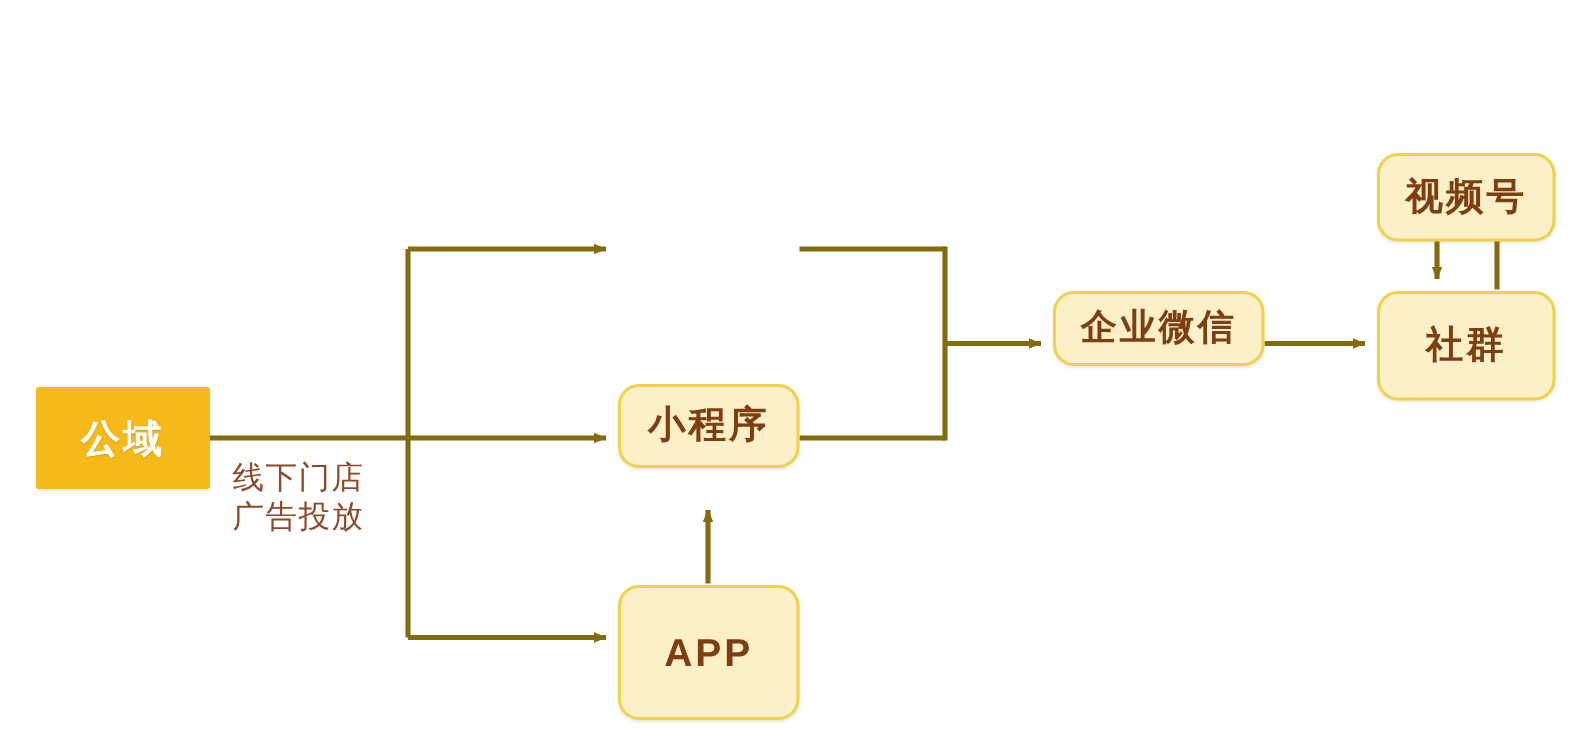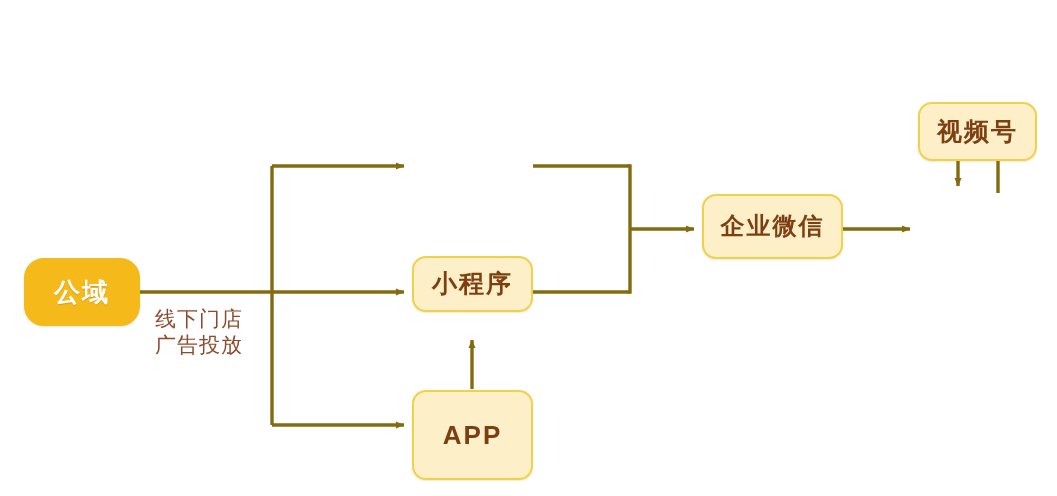--- a/index.html
+++ b/index.html
@@ -36,21 +36,21 @@
     color: #7d3f12;
     font-weight: bold;
     letter-spacing: 2px;
     box-shadow: 0 1px 2px rgba(150,130,60,0.18);
     z-index: 2;
   }
   .node.source {
     background: #f5b91a;
     border-color: #f5b91a;
     color: #ffffff;
-    border-radius: 20px;
+    border-radius: 2px;
     text-shadow: 0 1px 1px rgba(150,110,10,0.35);
   }
   .node-label {
     display: block;
     line-height: 1.1;
     white-space: nowrap;
   }
   .edge-label {
     position: absolute;
     color: #8c4a2b;
@@ -109,24 +109,27 @@
 
 
   <div class="node" style="left:412px; top:256px; width:121px; height:56px; font-size:25px;">
     <span class="node-label">小程序</span>
   </div>
 
   <div class="node" style="left:412px; top:390px; width:121px; height:90px; font-size:26px;">
     <span class="node-label">APP</span>
   </div>
 
-  <div class="node" style="left:702px; top:194px; width:141px; height:65px; font-size:24px;">
+  <div class="node" style="left:702px; top:194px; width:141px; height:50px; font-size:24px;">
     <span class="node-label">企业微信</span>
   </div>
 
+  <div class="node" style="left:918px; top:194px; width:119px; height:73px; font-size:25px;">
+    <span class="node-label">社群</span>
+  </div>
 
   <div class="node" style="left:918px; top:57px; width:119px; height:59px; font-size:25px;margin-top:45px;">
     <span class="node-label">视频号</span>
   </div>
 
   <div class="edge-label" style="left:155px; top:306px; font-size:21px;">线下门店
 广告投放</div>
 
 </div>
 

